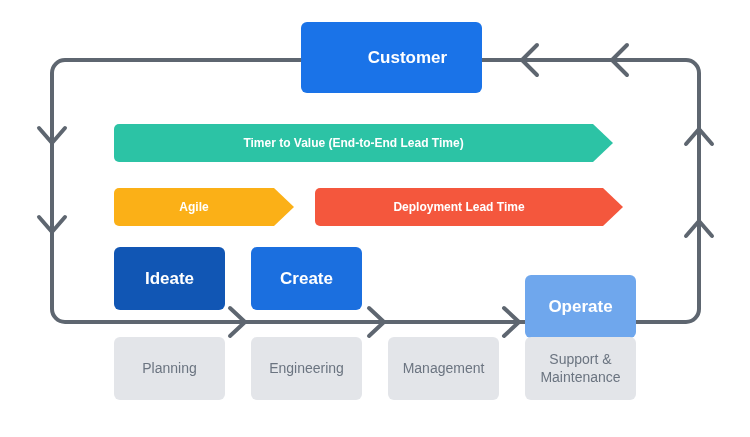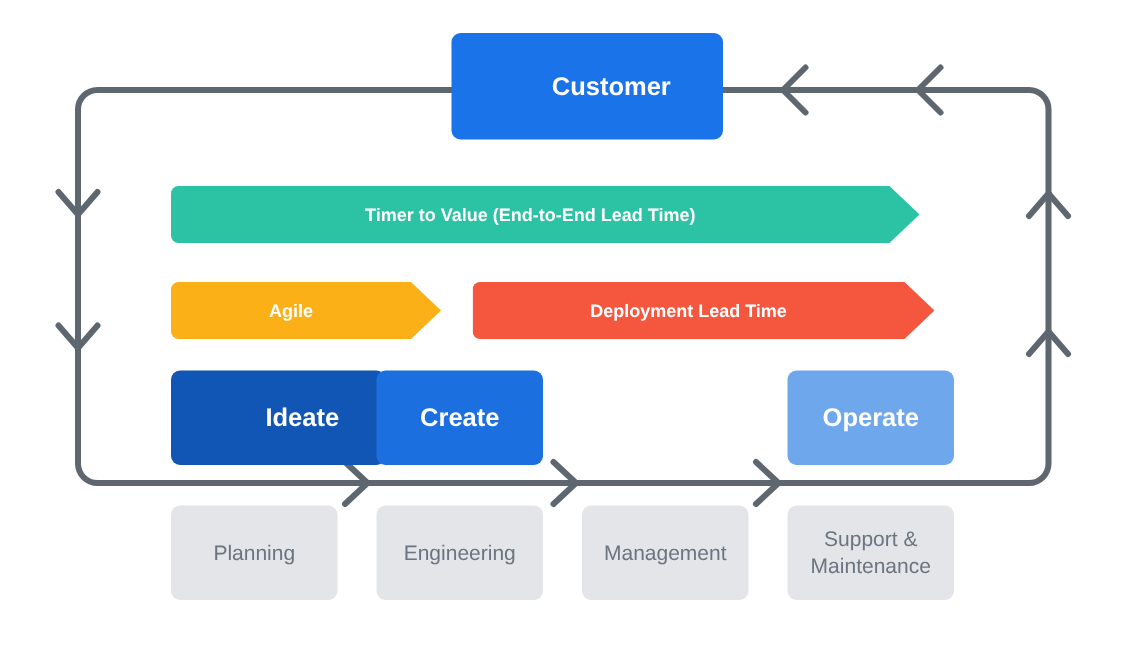--- a/index.html
+++ b/index.html
@@ -23,24 +23,24 @@
     display:flex;align-items:center;justify-content:center;
     color:#ffffff;font-weight:bold;font-size:12px;
     border-radius:5px;
     clip-path:polygon(0 0, calc(100% - 20px) 0, 100% 50%, calc(100% - 20px) 100%, 0 100%);
     padding-right:20px;box-sizing:border-box;
   }
   .banner-ttv{left:114px;width:499px;background:#2cc3a5;}
   .banner-agile{left:114px;top:188px;width:180px;background:#fbb017;}
   .banner-dlt{left:315px;top:188px;width:308px;background:#f4573d;}
   .stage{top:247px;width:111px;height:63px;}
-  .stage-0{left:114px;background:#1156b4;padding-left:32px;}
+  .stage-0{left:114px;background:#1156b4;}
   .stage-1{left:251px;background:#1b6fdf;}
   .stage-2{left:388px;background:#4a90e8;}
-  .stage-3{left:525px;background:#6fa7ed;}
+  .stage-3{left:525px;background:#6fa7ed;margin-top:28px;}
   .dept{
     position:absolute;z-index:2;top:337px;width:111px;height:63px;
     background:#e3e5e9;border-radius:6px;
     display:flex;align-items:center;justify-content:center;
     color:#6b7480;font-size:14px;line-height:1.25;text-align:center;
     padding:2px 6px;box-sizing:border-box;
   }
   .dept-0{left:114px;}
   .dept-1{left:251px;}
   .dept-2{left:388px;}

